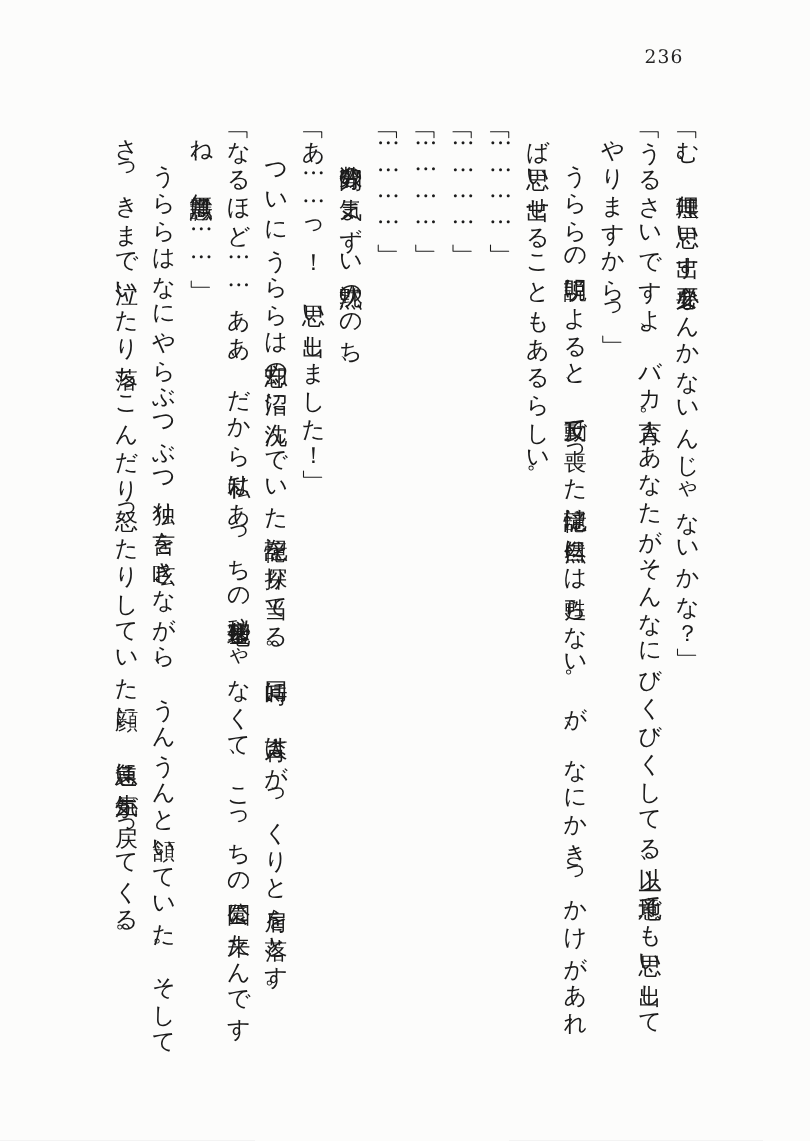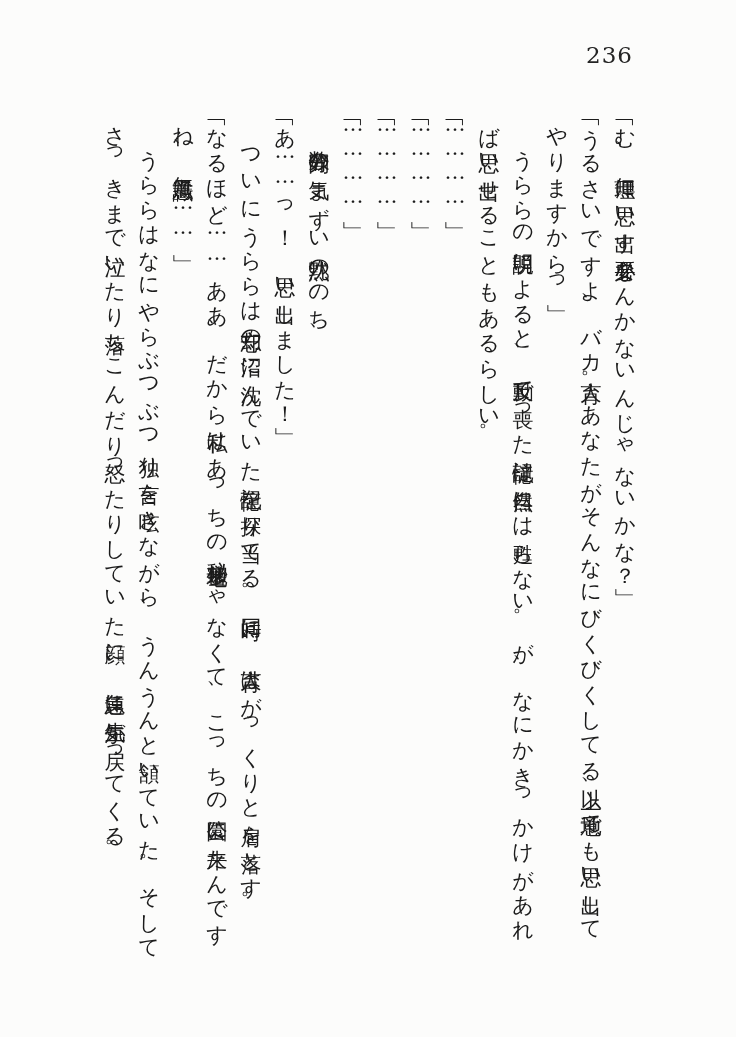--- a/index.html
+++ b/index.html
@@ -13,21 +13,21 @@
     height: 1037px;
     margin: 0 auto;
     background: #fcfcfb;
     overflow: hidden;
     font-family: "DejaVu Serif", "Liberation Serif", serif;
   }
   .page-number {
     position: absolute;
     top: 42px;
     left: 586px;
-    font-size: 23px;
+    font-size: 17px;
     letter-spacing: 1px;
     color: #242424;
   }
   .text-block {
     position: absolute;
     top: 112px;
     right: 94px;
     height: 842px;
     writing-mode: vertical-rl;
     text-orientation: upright;

